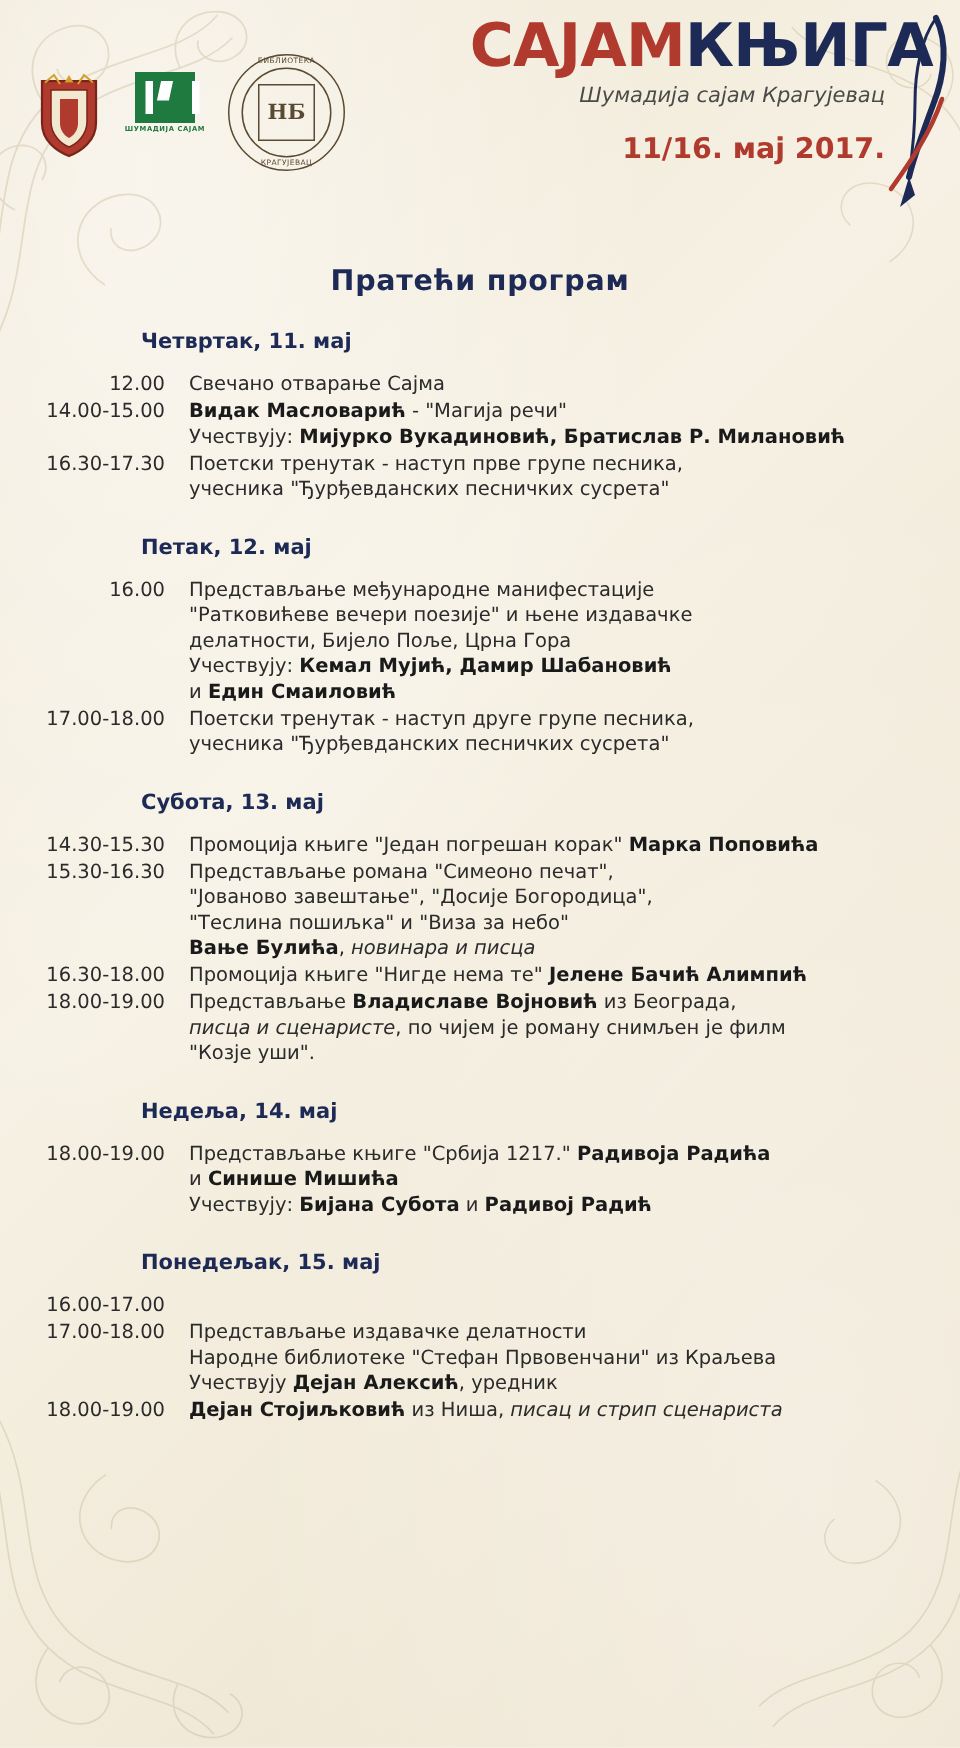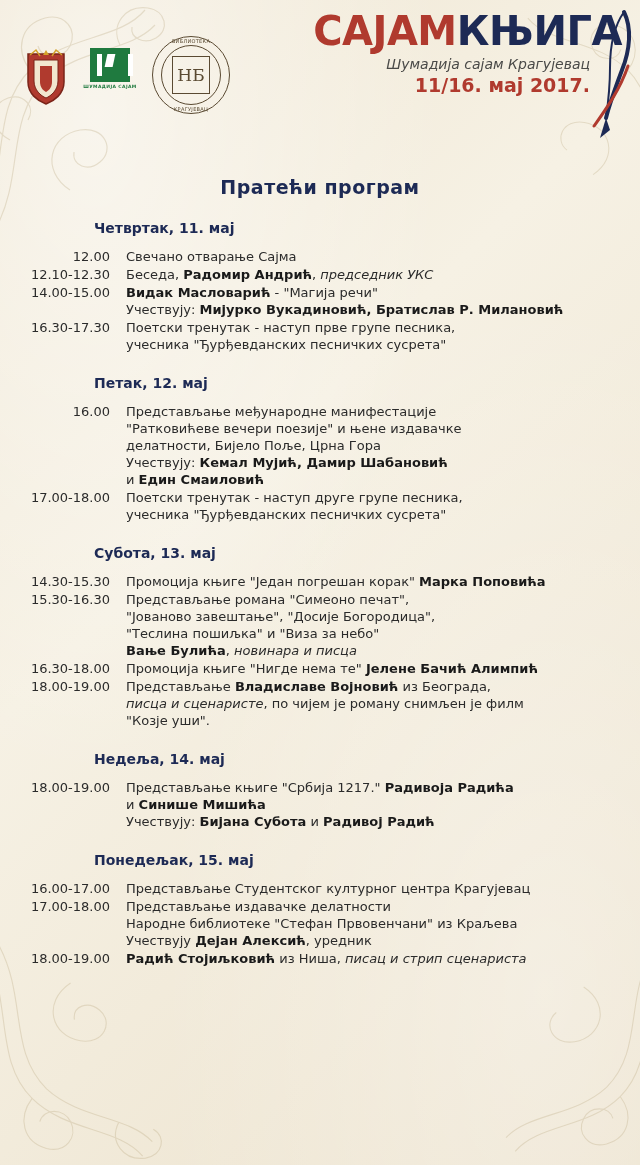--- a/index.html
+++ b/index.html
@@ -100,24 +100,24 @@
     border-radius: 50%;
     border: 1px solid #5a4a32;
   }
   .logo-lib .emblem {
     position: absolute;
     inset: 20px;
     border: 1.5px solid #5a4a32;
     display: flex;
     align-items: center;
     justify-content: center;
-    font-size: 17px;
+    font-size: 14px;
     color: #5a4a32;
     font-family: "DejaVu Serif", serif;
-    font-weight: normal;
+    font-weight: bold;
     text-align: center;
   }
   .logo-lib .ringtext {
     position: absolute;
     inset: 0;
     font-size: 5px;
     color: #5a4a32;
     letter-spacing: 0.3px;
   }
   .logo-lib .ringtext span {
@@ -158,21 +158,21 @@
     font-size: 14px;
     color: #4a4a48;
     margin-top: 4px;
     padding-right: 32px;
     font-style: italic;
   }
   .dates {
     font-size: 19px;
     font-weight: bold;
     color: #b03a2e;
-    margin-top: 2px;
+    margin-top: 16px;
     padding-right: 32px;
   }
   .quill {
     position: absolute;
     right: 0px;
     top: 6px;
     width: 60px;
     height: 140px;
   }
 
@@ -305,24 +305,20 @@
     <main>
       <h1 class="program-title">Пратећи програм</h1>
       <div id="days-container">
           <div class="day-block">
             <div class="day-name">Четвртак, 11. мај</div>
             <div class="entry">
               <div class="time">12.00</div>
               <div class="desc">Свечано отварање Сајма</div>
             </div>
             <div class="entry">
-              <div class="time">12.10-12.30</div>
-              <div class="desc">Беседа, <b>Радомир Андрић</b>, <i>председник УКС</i></div>
-            </div>
-            <div class="entry">
               <div class="time">14.00-15.00</div>
               <div class="desc"><b>Видак Масловарић</b> - "Магија речи"<br>Учествују: <b>Мијурко Вукадиновић, Братислав Р. Милановић</b></div>
             </div>
             <div class="entry">
               <div class="time">16.30-17.30</div>
               <div class="desc">Поетски тренутак - наступ прве групе песника,<br>учесника "Ђурђевданских песничких сусрета"</div>
             </div>
           </div>
           <div class="day-block">
             <div class="day-name">Петак, 12. мај</div>
@@ -358,28 +354,27 @@
             <div class="day-name">Недеља, 14. мај</div>
             <div class="entry">
               <div class="time">18.00-19.00</div>
               <div class="desc">Представљање књиге "Србија 1217." <b>Радивоја Радића</b><br>и <b>Синише Мишића</b><br>Учествују: <b>Бијана Субота</b> и <b>Радивој Радић</b></div>
             </div>
           </div>
           <div class="day-block">
             <div class="day-name">Понедељак, 15. мај</div>
             <div class="entry">
               <div class="time">16.00-17.00</div>
-              <div class="desc">Представљање Студентског културног центра Крагујевац</div>
             </div>
             <div class="entry">
               <div class="time">17.00-18.00</div>
               <div class="desc">Представљање издавачке делатности<br>Народне библиотеке "Стефан Првовенчани" из Краљева<br>Учествују <b>Дејан Алексић</b>, уредник</div>
             </div>
             <div class="entry">
               <div class="time">18.00-19.00</div>
-              <div class="desc"><b>Радић Стојиљковић</b> из Ниша, <i>писац и стрип сценариста</i></div>
+              <div class="desc"><b>Дејан Стојиљковић</b> из Ниша, <i>писац и стрип сценариста</i></div>
             </div>
           </div>
         </div>
     </main>
 
   </div>
 </div>
 
 </body></html>

